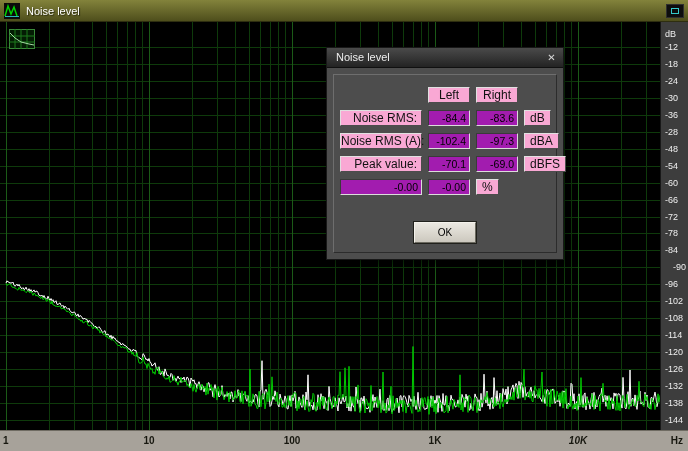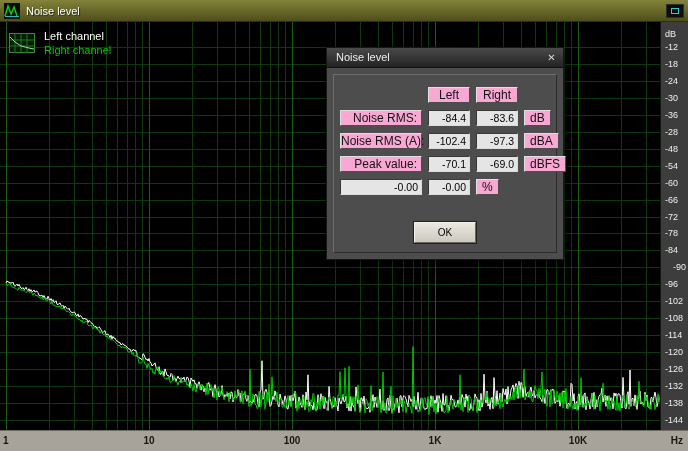--- a/index.html
+++ b/index.html
@@ -38,21 +38,21 @@
     line-height:15px;color:#d6d6d6;font-size:10px;cursor:pointer;}
   .dlg-frame{position:absolute;left:6px;right:6px;top:26px;bottom:6px;border:1px solid;
     border-color:#6e6e6e #2c2c2c #2c2c2c #6e6e6e;}
   .dlg-grid{display:grid;grid-template-columns:82px 42px 42px auto;column-gap:6px;row-gap:7px;
     margin:12px 6px 0 6px;align-items:center;}
   .hdr,.lbl,.unit{background:#f9a8d4;border:1px solid;border-color:#e0e0e0 #4c4c4c #4c4c4c #e0e0e0;
     color:#111;font-size:12px;height:16px;line-height:14px;}
   .hdr{text-align:center;}
   .lbl{text-align:right;padding-right:4px;white-space:nowrap;}
   .unit{justify-self:start;padding:0 5px;text-align:center;}
-  .val{background:#e5e5e5;border:1px solid;border-color:#3a3a3a #dcdcdc #dcdcdc #3a3a3a;color:#000;
+  .val{background:#a21caf;border:1px solid;border-color:#3a3a3a #dcdcdc #dcdcdc #3a3a3a;color:#000;
     font-size:10.5px;height:16px;line-height:14px;text-align:right;padding:0 3px;}
   .spacer{height:16px;}
   .ok{position:absolute;left:50%;bottom:9px;transform:translateX(-50%);width:62px;height:21px;
     background:linear-gradient(#ebe8e1,#ccc8be);border:1px solid;
     border-color:#f4f2ec #6b695f #6b695f #f4f2ec;outline:1px solid #21211c;
     font-size:10px;color:#000;font-family:inherit;cursor:pointer;}
 </style>
 </head>
 <body>
 
@@ -140,24 +140,20 @@
         <polyline points="6,261.4 7,263.2 8,262.9 9,261.8 10,261.8 11,263.1 12,265.0 13,265.3 14,265.3 15,266.2 16,266.3 17,267.7 18,268.1 19,265.4 20,267.2 21,268.5 22,267.6 23,268.5 24,268.0 25,269.6 26,270.6 27,269.8 28,268.8 29,270.2 30,270.7 31,269.1 32,271.4 33,273.4 34,270.9 35,272.0 36,274.1 37,273.0 38,274.5 39,274.6 40,276.0 41,276.4 42,274.5 43,277.7 44,276.9 45,275.9 46,278.8 47,279.3 48,277.0 49,277.6 50,280.2 51,282.0 52,279.0 53,283.0 54,282.9 55,284.1 56,284.1 57,284.2 58,284.8 59,284.1 60,284.1 61,286.5 62,287.0 63,285.8 64,287.1 65,287.5 66,288.2 67,290.0 68,289.2 69,290.3 70,290.7 71,293.0 72,293.8 73,291.9 74,292.5 75,293.7 76,295.0 77,295.4 78,296.9 79,297.6 80,297.8 81,299.4 82,298.0 83,300.9 84,300.6 85,299.7 86,299.2 87,299.6 88,303.3 89,303.7 90,303.8 91,302.7 92,305.1 93,307.0 94,304.9 95,304.9 96,306.8 97,306.3 98,308.4 99,307.5 100,311.1 101,309.3 102,310.6 103,312.1 104,312.7 105,311.6 106,315.0 107,313.9 108,316.0 109,316.4 110,315.9 111,318.1 112,317.6 113,317.9 114,318.6 115,319.7 116,320.9 117,322.6 118,323.5 119,323.4 120,323.6 121,325.7 122,325.2 123,324.4 124,326.1 125,325.7 126,325.6 127,327.0 128,330.0 129,329.9 130,330.1 131,329.1 132,332.3 133,330.0 134,333.8 135,333.4 136,334.5 137,330.6 138,336.4 139,340.9 140,341.2 141,341.0 142,340.3 143,334.8 144,339.1 145,342.0 146,342.0 147,346.5 148,341.4 149,344.2 150,345.3 151,347.6 152,346.5 153,351.3 154,349.8 155,352.3 156,346.0 157,346.3 158,345.2 159,351.9 160,348.2 161,350.4 162,349.2 163,353.8 164,355.5 165,356.1 166,357.5 167,355.8 168,357.3 169,354.0 170,360.3 171,359.8 172,358.8 173,358.1 174,353.6 175,358.4 176,360.0 177,359.9 178,363.2 179,359.7 180,359.6 181,355.1 182,360.5 183,359.0 184,359.1 185,358.6 186,358.7 187,363.6 188,361.9 189,365.1 190,365.8 191,361.5 192,364.9 193,369.3 194,362.4 195,367.3 196,370.2 197,366.3 198,363.6 199,361.8 200,367.5 201,364.9 202,362.2 203,367.5 204,365.8 205,364.5 206,373.1 207,361.0 208,372.2 209,366.0 210,365.8 211,362.5 212,368.8 213,365.5 214,376.0 215,368.9 216,366.7 217,378.1 218,364.4 219,367.0 220,373.7 221,369.4 222,365.2 223,372.8 224,377.8 225,375.4 226,373.5 227,369.5 228,371.9 229,380.0 230,369.8 231,372.5 232,374.5 233,378.3 234,376.5 235,368.8 236,376.1 237,376.0 238,370.2 239,368.5 240,379.8 241,380.3 242,368.8 243,381.9 244,374.0 245,369.0 246,374.4 247,373.0 248,377.3 249,384.5 250,347.0 251,384.3 252,380.5 253,371.8 254,375.7 255,382.3 256,382.8 257,386.5 258,386.3 259,369.4 260,376.1 261,384.7 262,373.6 263,371.5 264,372.6 265,386.9 266,380.3 267,369.9 268,379.9 269,362.2 270,378.8 271,378.8 272,354.8 273,373.8 274,374.0 275,375.8 276,379.6 277,370.1 278,382.5 279,381.2 280,377.0 281,376.1 282,385.1 283,385.0 284,381.1 285,385.6 286,384.6 287,379.4 288,373.6 289,383.4 290,378.7 291,384.6 292,373.4 293,375.6 294,370.8 295,370.8 296,371.3 297,388.9 298,378.8 299,386.7 300,377.0 301,377.4 302,383.7 303,376.1 304,374.4 305,388.1 306,384.1 307,378.7 308,385.0 309,389.6 310,388.4 311,377.6 312,380.4 313,371.3 314,372.7 315,387.8 316,389.3 317,380.2 318,384.5 319,375.4 320,387.4 321,378.5 322,374.6 323,383.6 324,374.7 325,381.1 326,386.9 327,388.1 328,378.5 329,374.9 330,380.4 331,382.5 332,386.7 333,375.1 334,374.4 335,385.0 336,379.0 337,382.2 338,373.0 339,373.6 340,349.7 341,377.1 342,375.6 343,372.6 344,375.4 345,345.8 346,373.6 347,385.0 348,384.7 349,344.3 350,385.1 351,379.6 352,374.5 353,381.4 354,374.7 355,389.5 356,374.5 357,376.8 358,362.9 359,384.6 360,390.9 361,388.5 362,380.3 363,379.0 364,383.3 365,391.0 366,376.7 367,378.3 368,383.8 369,380.8 370,388.3 371,363.5 372,388.7 373,382.9 374,378.7 375,380.5 376,378.5 377,374.5 378,385.9 379,378.4 380,382.0 381,390.8 382,384.9 383,350.0 384,387.3 385,381.0 386,391.1 387,389.5 388,382.9 389,386.2 390,376.0 391,364.3 392,391.9 393,373.8 394,388.7 395,386.7 396,376.5 397,385.7 398,380.9 399,384.4 400,378.6 401,381.8 402,378.1 403,389.6 404,378.5 405,381.8 406,391.1 407,384.2 408,383.6 409,381.5 410,383.8 411,387.8 412,391.4 413,324.5 414,383.5 415,384.3 416,378.2 417,382.9 418,390.1 419,387.7 420,389.5 421,382.6 422,375.6 423,384.9 424,376.3 425,375.6 426,381.3 427,383.3 428,374.5 429,392.4 430,377.2 431,376.9 432,385.8 433,375.0 434,389.8 435,381.3 436,391.7 437,382.6 438,380.3 439,376.2 440,386.1 441,380.6 442,382.1 443,384.9 444,390.9 445,390.0 446,388.8 447,374.3 448,390.8 449,384.9 450,382.7 451,378.2 452,382.2 453,387.2 454,377.3 455,379.8 456,380.5 457,384.6 458,381.9 459,385.5 460,352.8 461,388.0 462,380.7 463,389.7 464,375.1 465,378.3 466,376.8 467,380.0 468,390.4 469,373.0 470,374.7 471,376.2 472,385.1 473,388.7 474,379.9 475,375.6 476,380.7 477,390.7 478,379.8 479,386.4 480,386.6 481,377.7 482,380.8 483,379.0 484,378.6 485,374.6 486,378.1 487,370.4 488,375.9 489,381.8 490,376.4 491,377.7 492,380.7 493,382.4 494,385.1 495,375.8 496,384.0 497,381.4 498,379.5 499,381.4 500,386.7 501,371.6 502,381.4 503,385.0 504,380.2 505,377.2 506,380.5 507,377.4 508,379.7 509,372.5 510,377.5 511,374.7 512,377.7 513,370.0 514,378.2 515,366.4 516,366.1 517,375.3 518,371.5 519,363.2 520,376.3 521,368.6 522,363.2 523,364.1 524,347.1 525,378.1 526,374.1 527,375.1 528,374.2 529,369.4 530,376.3 531,369.6 532,379.1 533,379.9 534,369.3 535,363.7 536,367.8 537,368.0 538,376.6 539,366.4 540,374.4 541,365.5 542,350.0 543,380.4 544,372.6 545,367.1 546,379.1 547,384.3 548,368.8 549,372.0 550,384.9 551,367.0 552,382.0 553,381.0 554,367.6 555,375.3 556,378.8 557,369.1 558,372.4 559,378.6 560,370.8 561,381.1 562,369.5 563,386.1 564,369.7 565,381.8 566,366.6 567,383.4 568,386.8 569,382.9 570,384.9 571,374.1 572,383.4 573,387.3 574,382.0 575,385.8 576,381.1 577,388.5 578,374.0 579,384.0 580,385.1 581,355.6 582,384.7 583,382.6 584,385.3 585,380.9 586,384.1 587,375.3 588,382.7 589,381.4 590,380.5 591,384.2 592,371.7 593,378.4 594,387.5 595,373.5 596,382.8 597,383.8 598,377.5 599,379.8 600,388.9 601,371.9 602,373.9 603,361.3 604,375.2 605,379.9 606,377.7 607,381.3 608,387.3 609,373.4 610,387.5 611,382.7 612,376.4 613,381.8 614,378.9 615,384.9 616,388.4 617,373.5 618,388.3 619,380.7 620,389.0 621,378.6 622,376.5 623,373.4 624,377.6 625,385.6 626,380.0 627,372.3 628,384.8 629,387.2 630,382.2 631,383.5 632,378.8 633,377.3 634,383.3 635,384.0 636,384.4 637,373.3 638,379.0 639,359.3 640,378.5 641,379.9 642,380.2 643,383.6 644,384.7 645,371.9 646,377.9 647,374.5 648,379.8 649,386.1 650,382.4 651,387.4 652,376.2 653,378.2 654,380.3 655,387.6 656,382.5 657,381.0 658,371.8 659,380.3 660,373.2" fill="none" stroke="#00c800" stroke-width="1"></polyline>
       </svg>
     <div class="legend">
       <span>
         <svg width="26" height="20">
           <rect x="0.5" y="0.5" width="25" height="19" fill="#041c04" stroke="#3a8a3a"></rect>
           <path d="M6 0 V20 M12 0 V20 M18 0 V20 M0 7 H26 M0 13 H26" stroke="#1d7a1d"></path>
           <polyline points="1,4 6,9 12,13 20,15 25,16" stroke="#9fdc9f" fill="none"></polyline>
         </svg>
       </span>
-      <div class="legend-labels">
-        <div id="legend-left" style="color: rgb(255, 255, 255);">Left channel</div>
-        <div id="legend-right" style="color: rgb(0, 200, 0);">Right channel</div>
-      </div>
     </div>
   </div>
 
   <div class="y-axis" id="yaxis">
       <span style="position: absolute; left: 4px; top: 7px;">dB</span>
       <span style="position: absolute; left: 4px; top: 20px;">-12</span>
       <span style="position: absolute; left: 4px; top: 36.9542px;">-18</span>
       <span style="position: absolute; left: 4px; top: 53.9084px;">-24</span>
       <span style="position: absolute; left: 4px; top: 70.8626px;">-30</span>
       <span style="position: absolute; left: 4px; top: 87.8168px;">-36</span>
@@ -178,21 +174,21 @@
       <span style="position: absolute; left: 4px; top: 342.13px;">-126</span>
       <span style="position: absolute; left: 4px; top: 359.084px;">-132</span>
       <span style="position: absolute; left: 4px; top: 376.038px;">-138</span>
       <span style="position: absolute; left: 4px; top: 392.992px;">-144</span>
     </div>
   <div class="x-axis" id="xaxis">
       <span style="position: absolute; top: 0px; left: 3px;">1</span>
       <span style="position: absolute; top: 0px; left: 149px; transform: translateX(-50%);">10</span>
       <span style="position: absolute; top: 0px; left: 292px; transform: translateX(-50%);">100</span>
       <span style="position: absolute; top: 0px; left: 435px; transform: translateX(-50%);">1K</span>
-      <span style="position: absolute; top: 0px; left: 578px; transform: translateX(-50%);">10K</span>
+      <span style="position: absolute; top: 0px; left: 578px; transform: translateX(-50%); font-style: italic;">10K</span>
       <span style="position: absolute; right: 5px; top: 0px;">Hz</span>
     </div>
 
   <div class="dialog">
     <div class="dlg-titlebar">
       <span>Noise level</span>
       <span class="dlg-close"><span>✕</span></span>
     </div>
     <div class="dlg-frame">
       <div class="dlg-grid">

